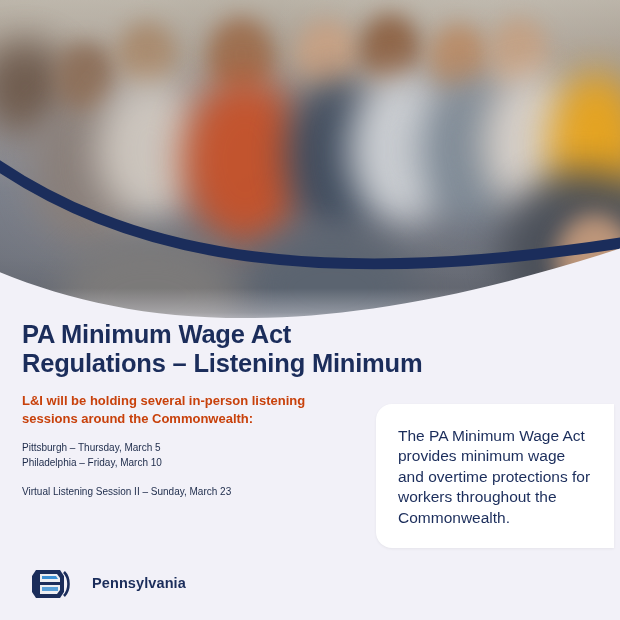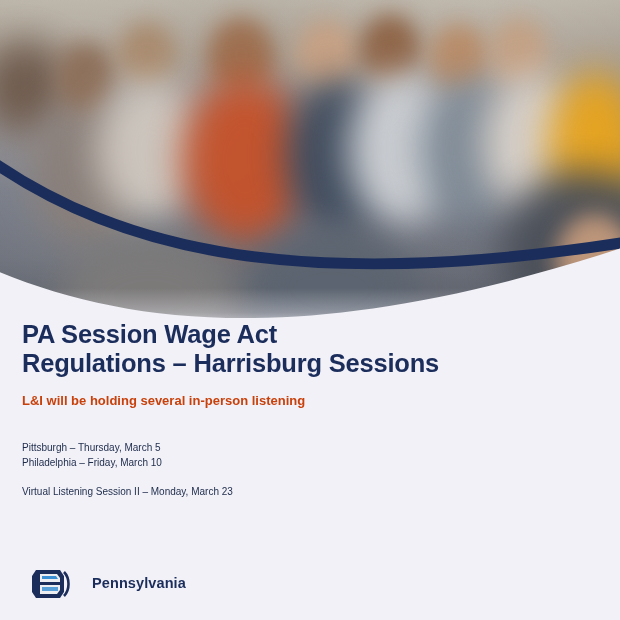--- a/index.html
+++ b/index.html
@@ -207,38 +207,42 @@
     <path d="M -10 40 C 120 130, 300 175, 640 120" fill="none" stroke="#1b2d5b" stroke-width="11"></path>
   </svg>
 
   <svg class="lower-curve" viewBox="0 0 620 220" preserveAspectRatio="none">
     <path d="M -10 118 C 140 182, 330 196, 640 92 L 640 230 L -10 230 Z" fill="#f2f1f8"></path>
   </svg>
 
   <div class="content">
 
     <div class="headline">
-      <div>PA Session Wage Act</div>
-      <div>Regulations – Harrisburg Sessions</div>
+      <div>PA Minimum Wage Act</div>
+      <div>Regulations – Listening Minimum</div>
     </div>
 
     <div class="subhead">
       <div>L&amp;I will be holding several in-person listening</div>
+      <div>sessions around the Commonwealth:</div>
     </div>
 
     <div class="sessions">
       <div class="group">
         <div class="line">Pittsburgh – Thursday, March 5</div>
         <div class="line">Philadelphia – Friday, March 10</div>
       </div>
       <div class="group">
-        <div class="line">Virtual Listening Session II – Monday, March 23</div>
+        <div class="line">Virtual Listening Session II – Sunday, March 23</div>
       </div>
     </div>
 
+    <div class="callout">
+      <div class="callout-text">The PA Minimum Wage Act provides minimum wage and overtime protections for workers throughout the Commonwealth.</div>
+    </div>
   </div>
 
   <div class="footer">
     <div class="logo-wrap">
       <svg class="logo-mark" viewBox="0 0 52 44">
         <path d="M6 8 H30 L34 14 V30 L30 36 H6 L2 30 V14 Z" fill="#1b2d5b"></path>
         <path d="M10 12 H27 L30 16 V20 H10 Z" fill="#ffffff" opacity="0.92"></path>
         <path d="M10 23 H30 V28 L27 32 H10 Z" fill="#ffffff" opacity="0.92"></path>
         <path d="M12 14 H26 L28 17 H12 Z" fill="#3b8fd4"></path>
         <path d="M12 25 H28 V29 H12 Z" fill="#3b8fd4" opacity="0.85"></path>

